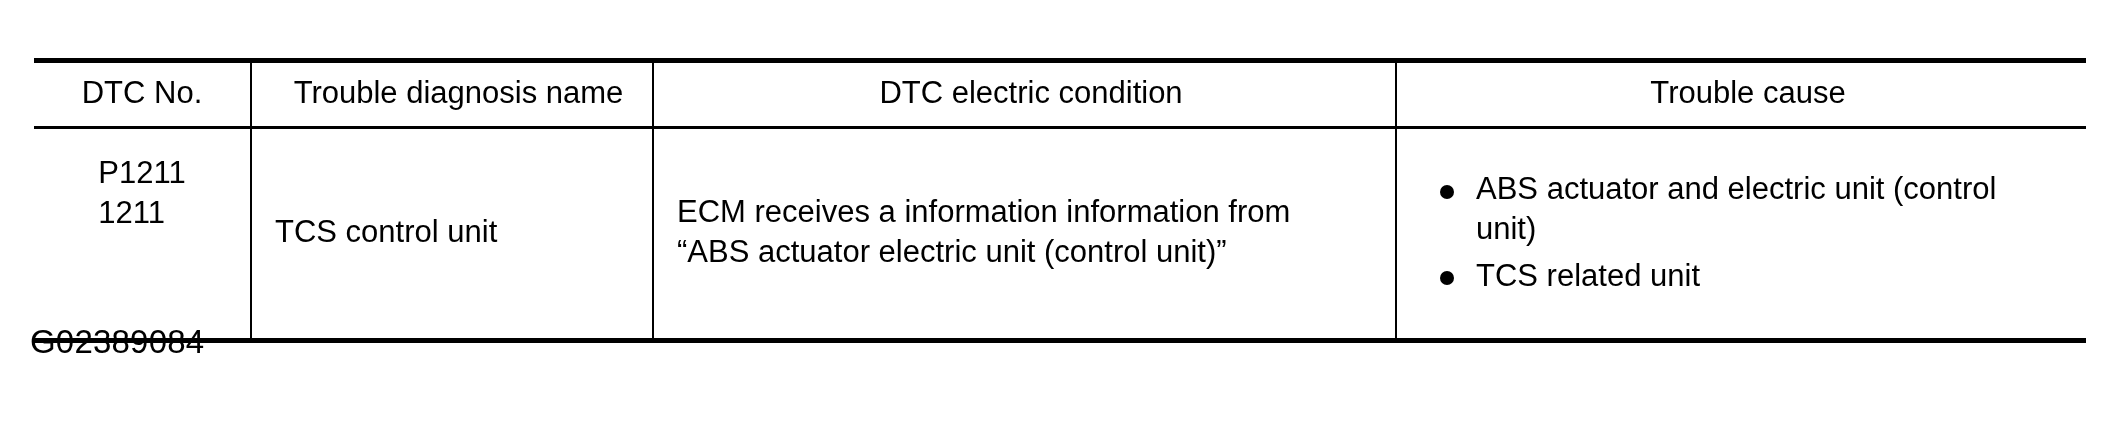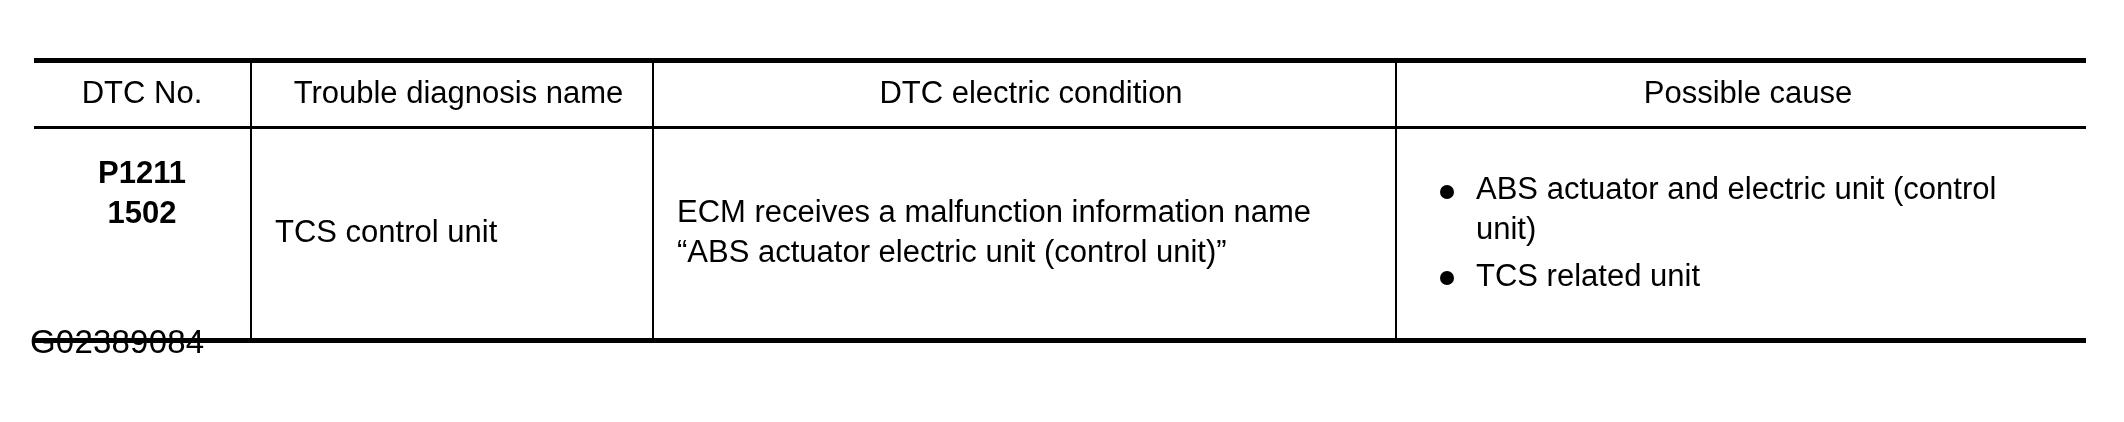--- a/index.html
+++ b/index.html
@@ -71,22 +71,21 @@
     vertical-align: top;
     padding: 24px 16px 26px 16px;
   }
 
   
   .cell-dtc {
     text-align: center;
   }
   .dtc-codes {
     display: inline-block;
-    text-align: center;
-    font-weight: bold;
+    text-align: left;
   }
   .dtc-code {
     display: block;
     white-space: nowrap;
   }
 
   
   .cell-name {
     vertical-align: middle !important;
     text-align: left;
@@ -155,38 +154,38 @@
       <col class="c-name">
       <col class="c-cond">
       <col class="c-cause">
     </colgroup>
 
     <thead>
       <tr class="head-row">
         <th>DTC No.</th>
         <th>Trouble diagnosis name</th>
         <th>DTC electric condition</th>
-        <th>Possible cause</th>
+        <th>Trouble cause</th>
       </tr>
     </thead>
 
     <tbody>
       <tr class="body-row">
 
         <td class="cell-dtc">
           <span class="dtc-codes">
             <span class="dtc-code">P1211</span>
-            <span class="dtc-code">1502</span>
+            <span class="dtc-code">1211</span>
           </span>
         </td>
 
         <td class="cell-name">TCS control unit</td>
 
         <td class="cell-cond">
-          <span class="cond-line">ECM receives a malfunction information name</span>
+          <span class="cond-line">ECM receives a information information from</span>
           <span class="cond-line">“ABS actuator electric unit (control unit)”</span>
         </td>
 
         <td class="cell-cause">
           <ul class="cause-list">
             <li>
               <span class="bullet-icon"></span>
               <span>ABS actuator and electric unit (control unit)</span>
             </li>
             <li>

